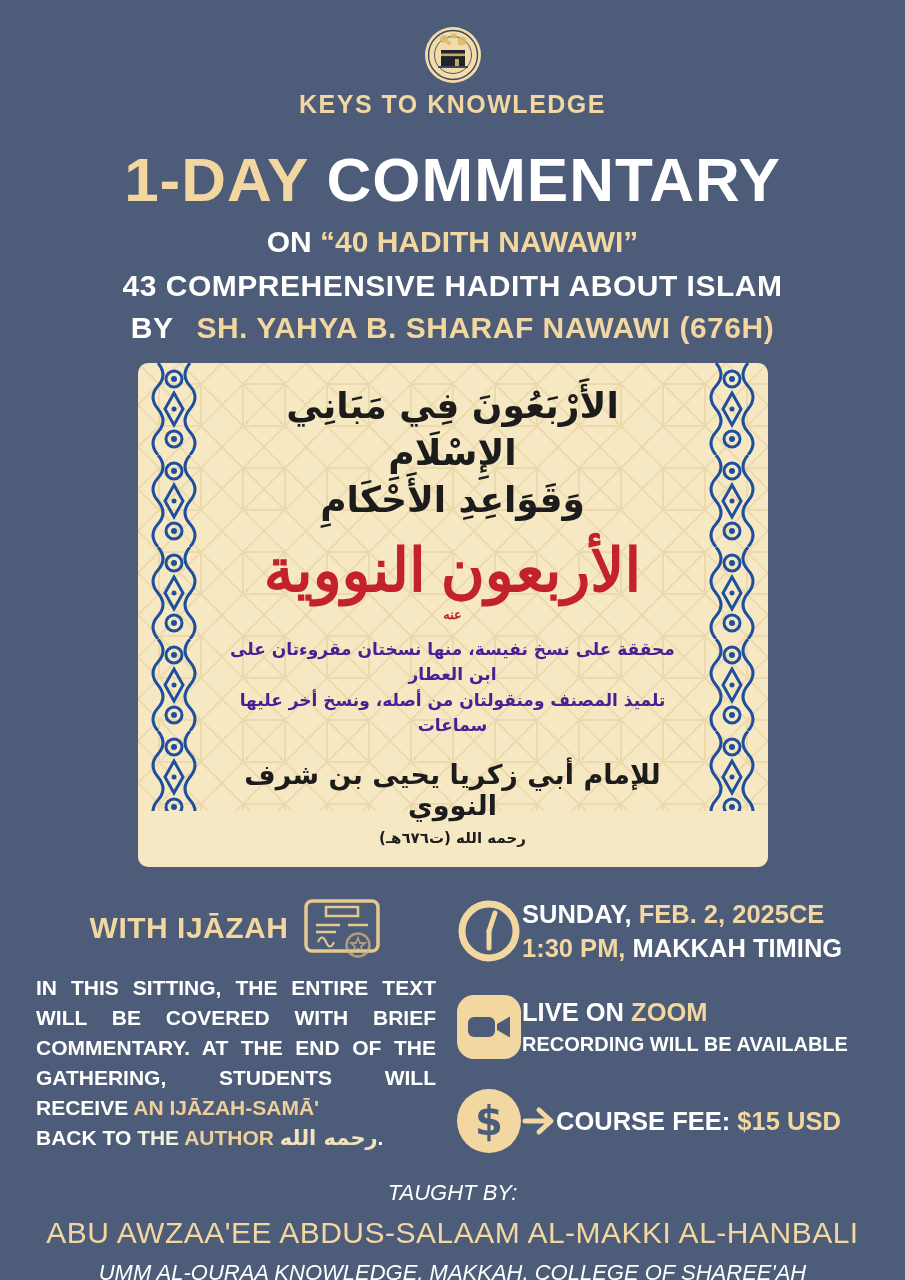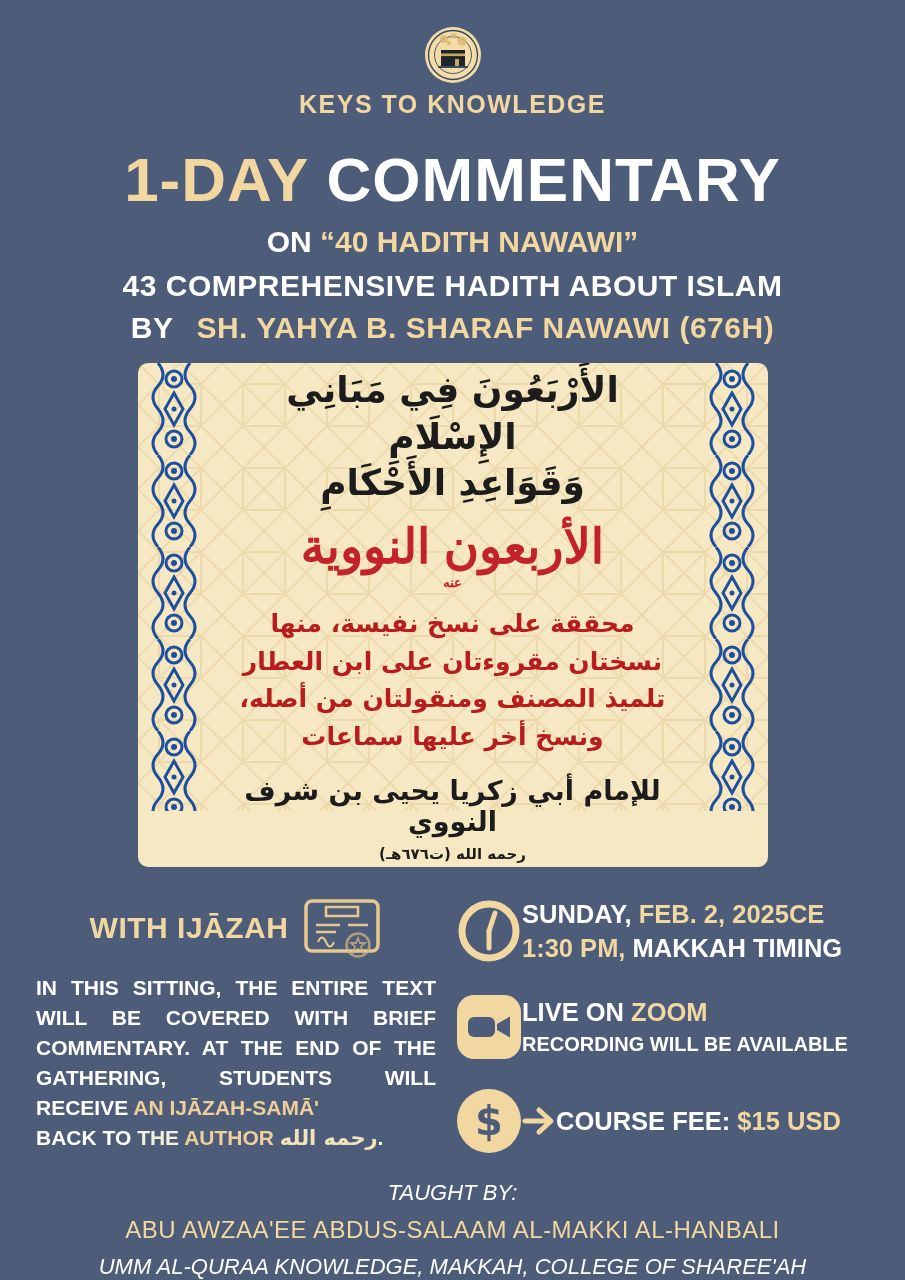--- a/index.html
+++ b/index.html
@@ -32,23 +32,23 @@
   .by-gap{display:inline-block;width:14px;}
 
   
   .book{position:relative;width:630px;height:504px;margin:18px auto 0;background:var(--cream);border-radius:10px;overflow:hidden;}
   .book .bgpat{position:absolute;left:0;top:0;}
   .strip{position:absolute;top:0;bottom:0;width:46px;}
   .strip.left{left:13px;}
   .strip.right{right:13px;}
   .book-inner{position:relative;height:100%;display:flex;flex-direction:column;justify-content:center;align-items:center;padding:20px 84px;text-align:center;}
   .ar-top{color:var(--ink);font-weight:bold;font-size:36px;line-height:1.3;font-family:"DejaVu Sans",sans-serif;}
-  .red-title{margin-top:10px;color:var(--red);font-weight:bold;font-size:48px;line-height:1.25;font-family:Liberation Sans, sans-serif;}
+  .red-title{margin-top:10px;color:var(--red);font-weight:bold;font-size:60px;line-height:1.25;font-family:Liberation Serif, serif;}
   .red-mark{color:var(--red);font-size:13px;font-weight:bold;margin-top:-2px;font-family:Liberation Serif, serif;}
-  .ar-note{margin-top:14px;color:#b91c1c;font-weight:bold;font-size:25px;line-height:1.5;font-family:"DejaVu Sans",sans-serif;}
+  .ar-note{margin-top:14px;color:#4c1d95;font-weight:bold;font-size:17px;line-height:1.5;font-family:"DejaVu Sans",sans-serif;}
   .ar-author{margin-top:20px;color:var(--ink);font-weight:bold;font-size:27px;font-family:"DejaVu Sans",sans-serif;}
   .ar-tiny{margin-top:8px;color:var(--ink);font-weight:bold;font-size:15px;font-family:"DejaVu Sans",sans-serif;}
 
   
   .cols{display:flex;margin-top:30px;padding:0 36px;}
   .left-col{width:400px;}
   .right-col{flex:1;padding-left:20px;}
 
   .ijazah-head{display:flex;align-items:center;justify-content:center;gap:14px;}
   .ijazah-title{color:var(--gold);font-size:30px;font-weight:800;letter-spacing:0.5px;}
@@ -62,21 +62,21 @@
 
   .row{display:flex;align-items:center;margin-bottom:28px;}
   .row:last-child{margin-bottom:0;}
   .row-text{white-space:nowrap;}
   .row-main{font-size:25.5px;font-weight:800;line-height:1.35;}
   .row-sub{font-size:20px;font-weight:800;line-height:1.5;}
 
   
   .footer{margin-top:26px;text-align:center;}
   .taught{font-style:italic;font-size:22px;color:var(--white);}
-  .teacher{margin-top:10px;color:var(--gold);font-size:24px;letter-spacing:0.5px;font-weight:500;}
+  .teacher{margin-top:10px;color:var(--gold);font-size:30px;letter-spacing:0.5px;font-weight:500;}
   .univ{margin-top:10px;font-style:italic;font-size:22px;color:var(--white);}
 </style>
 </head>
 <body>
 
 <div class="poster">
 
   <div class="logo-wrap">
     <svg width="58" height="58" viewBox="0 0 58 58">
       <circle cx="29" cy="29" r="28" fill="#f3dca8"></circle>

